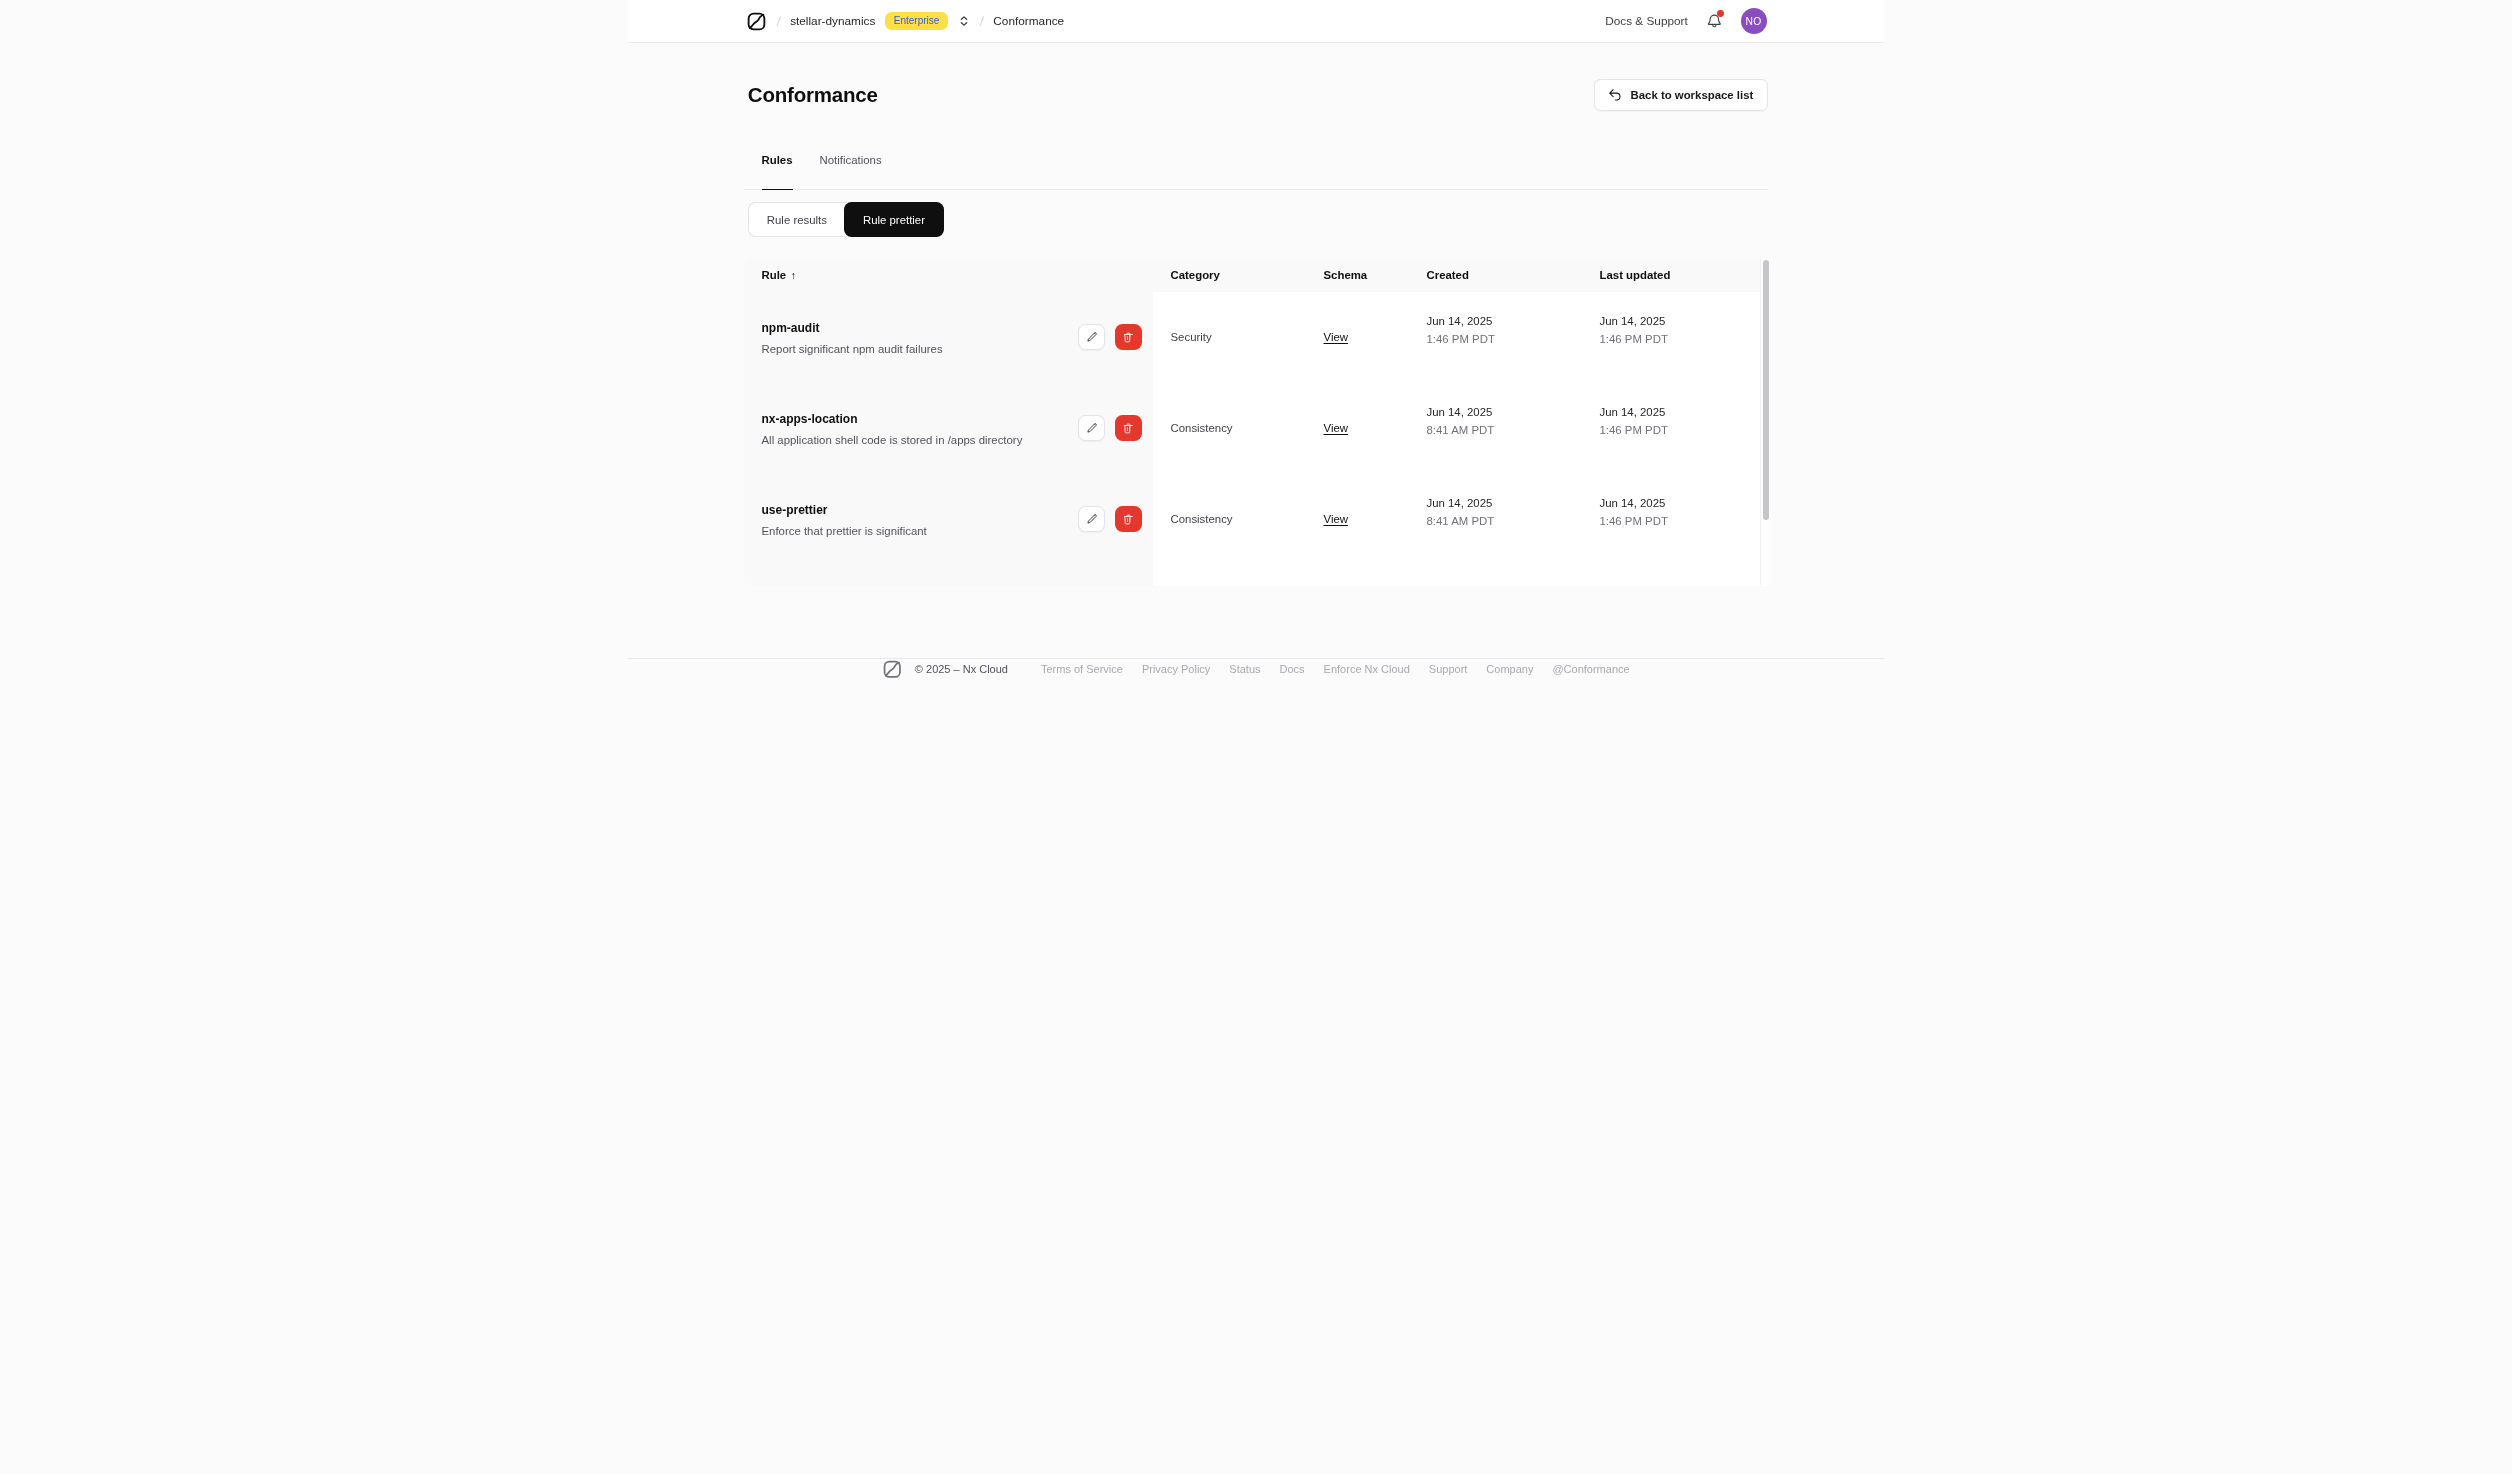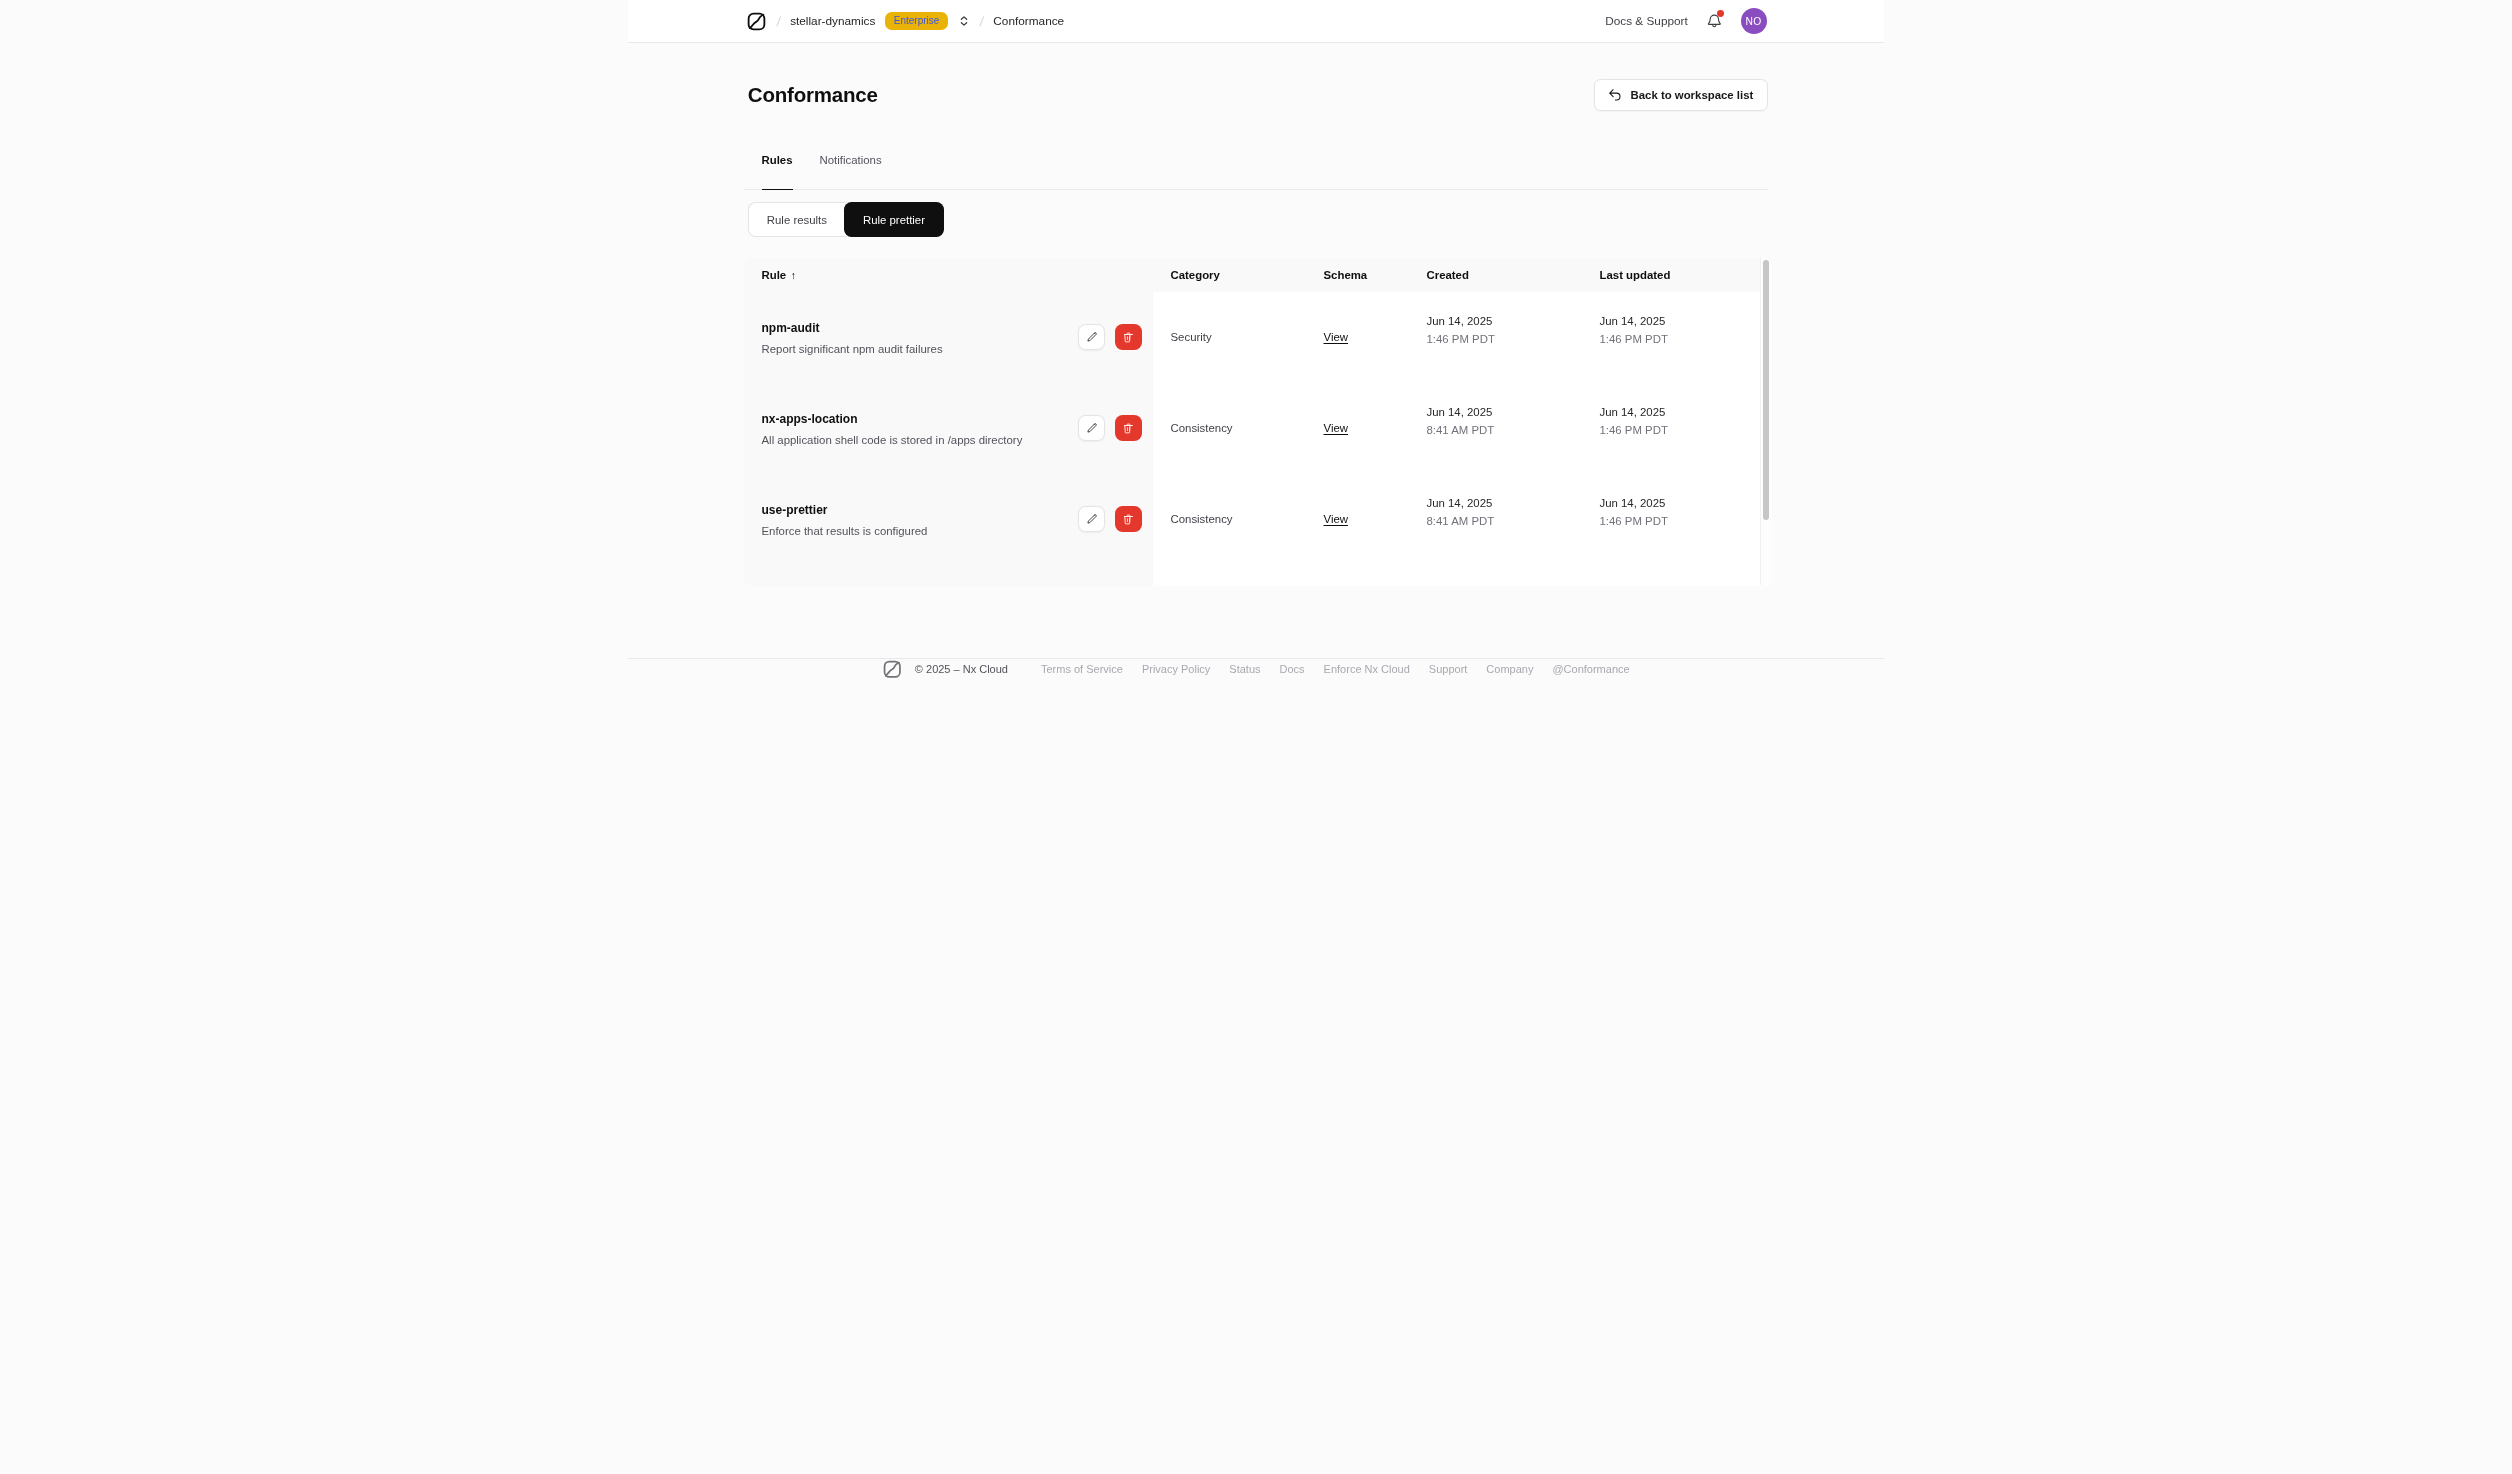--- a/index.html
+++ b/index.html
@@ -17,21 +17,21 @@
     display:flex; align-items:center;
   }
   .navbar-inner {
     width:1024px; margin:0 auto; display:flex; align-items:center; padding:0 1.5px;
   }
   .crumbs { display:flex; align-items:center; gap:10px; }
   .nx-logo { width:21px; height:21px; color:#0f0f10; }
   .crumb-sep { color:#d4d4d8; font-size:13px; font-weight:300; transform:skewX(-8deg); }
   .ws-name { font-size:11.8px; font-weight:500; color:#27272a; }
   .badge {
-    background:#eab308; color:#3c56dd; font-size:10px; font-weight:500;
+    background:#fde047; color:#3c56dd; font-size:10px; font-weight:500;
     padding:3.8px 8.4px; border-radius:6.8px; line-height:1;
   }
   .switcher { width:12px; height:12px; color:#3f3f46; cursor:pointer; }
   .crumb-page { font-size:11.8px; font-weight:500; color:#27272a; }
   .nav-right { margin-left:auto; display:flex; align-items:center; gap:18px; }
   .docs-link { font-size:11.8px; color:#3f3f46; cursor:pointer; }
   .bell-wrap { position:relative; width:16.7px; height:16.7px; color:#3f3f46; cursor:pointer; }
   .bell-dot {
     position:absolute; top:-2.3px; right:-1.5px; width:6.8px; height:6.8px;
     background:#e5382d; border-radius:50%;
@@ -271,21 +271,21 @@
       </div>
       <div class="date-cell">
         <div class="date-main">Jun 14, 2025</div>
         <div class="date-sub">1:46 PM PDT</div>
       </div>
     </div>
 
     <div class="row">
       <div class="rule-cell">
         <div class="rule-name">use-prettier</div>
-        <div class="rule-desc">Enforce that results is configured</div>
+        <div class="rule-desc">Enforce that prettier is significant</div>
         <div class="row-actions">
           <button class="icon-btn edit-btn">
             <svg viewBox="0 0 24 24" fill="none" stroke="currentColor" stroke-width="1.6" stroke-linecap="round" stroke-linejoin="round">
                 <path d="M16.9 4.1a2.1 2.1 0 0 1 3 3L7.8 19.2l-4 1 1-4L16.9 4.1z"></path>
               </svg>
           </button>
           <button class="icon-btn delete-btn">
             <svg viewBox="0 0 24 24" fill="none" stroke="currentColor" stroke-width="1.6" stroke-linecap="round" stroke-linejoin="round">
                 <path d="M4.5 6.5h15M9.5 6.5V4.8a1 1 0 0 1 1-1h3a1 1 0 0 1 1 1v1.7m-9.3 0 .8 12.7a1 1 0 0 0 1 .9h6a1 1 0 0 0 1-.9l.8-12.7M10 10.5v5.5M14 10.5v5.5"></path>
               </svg>

